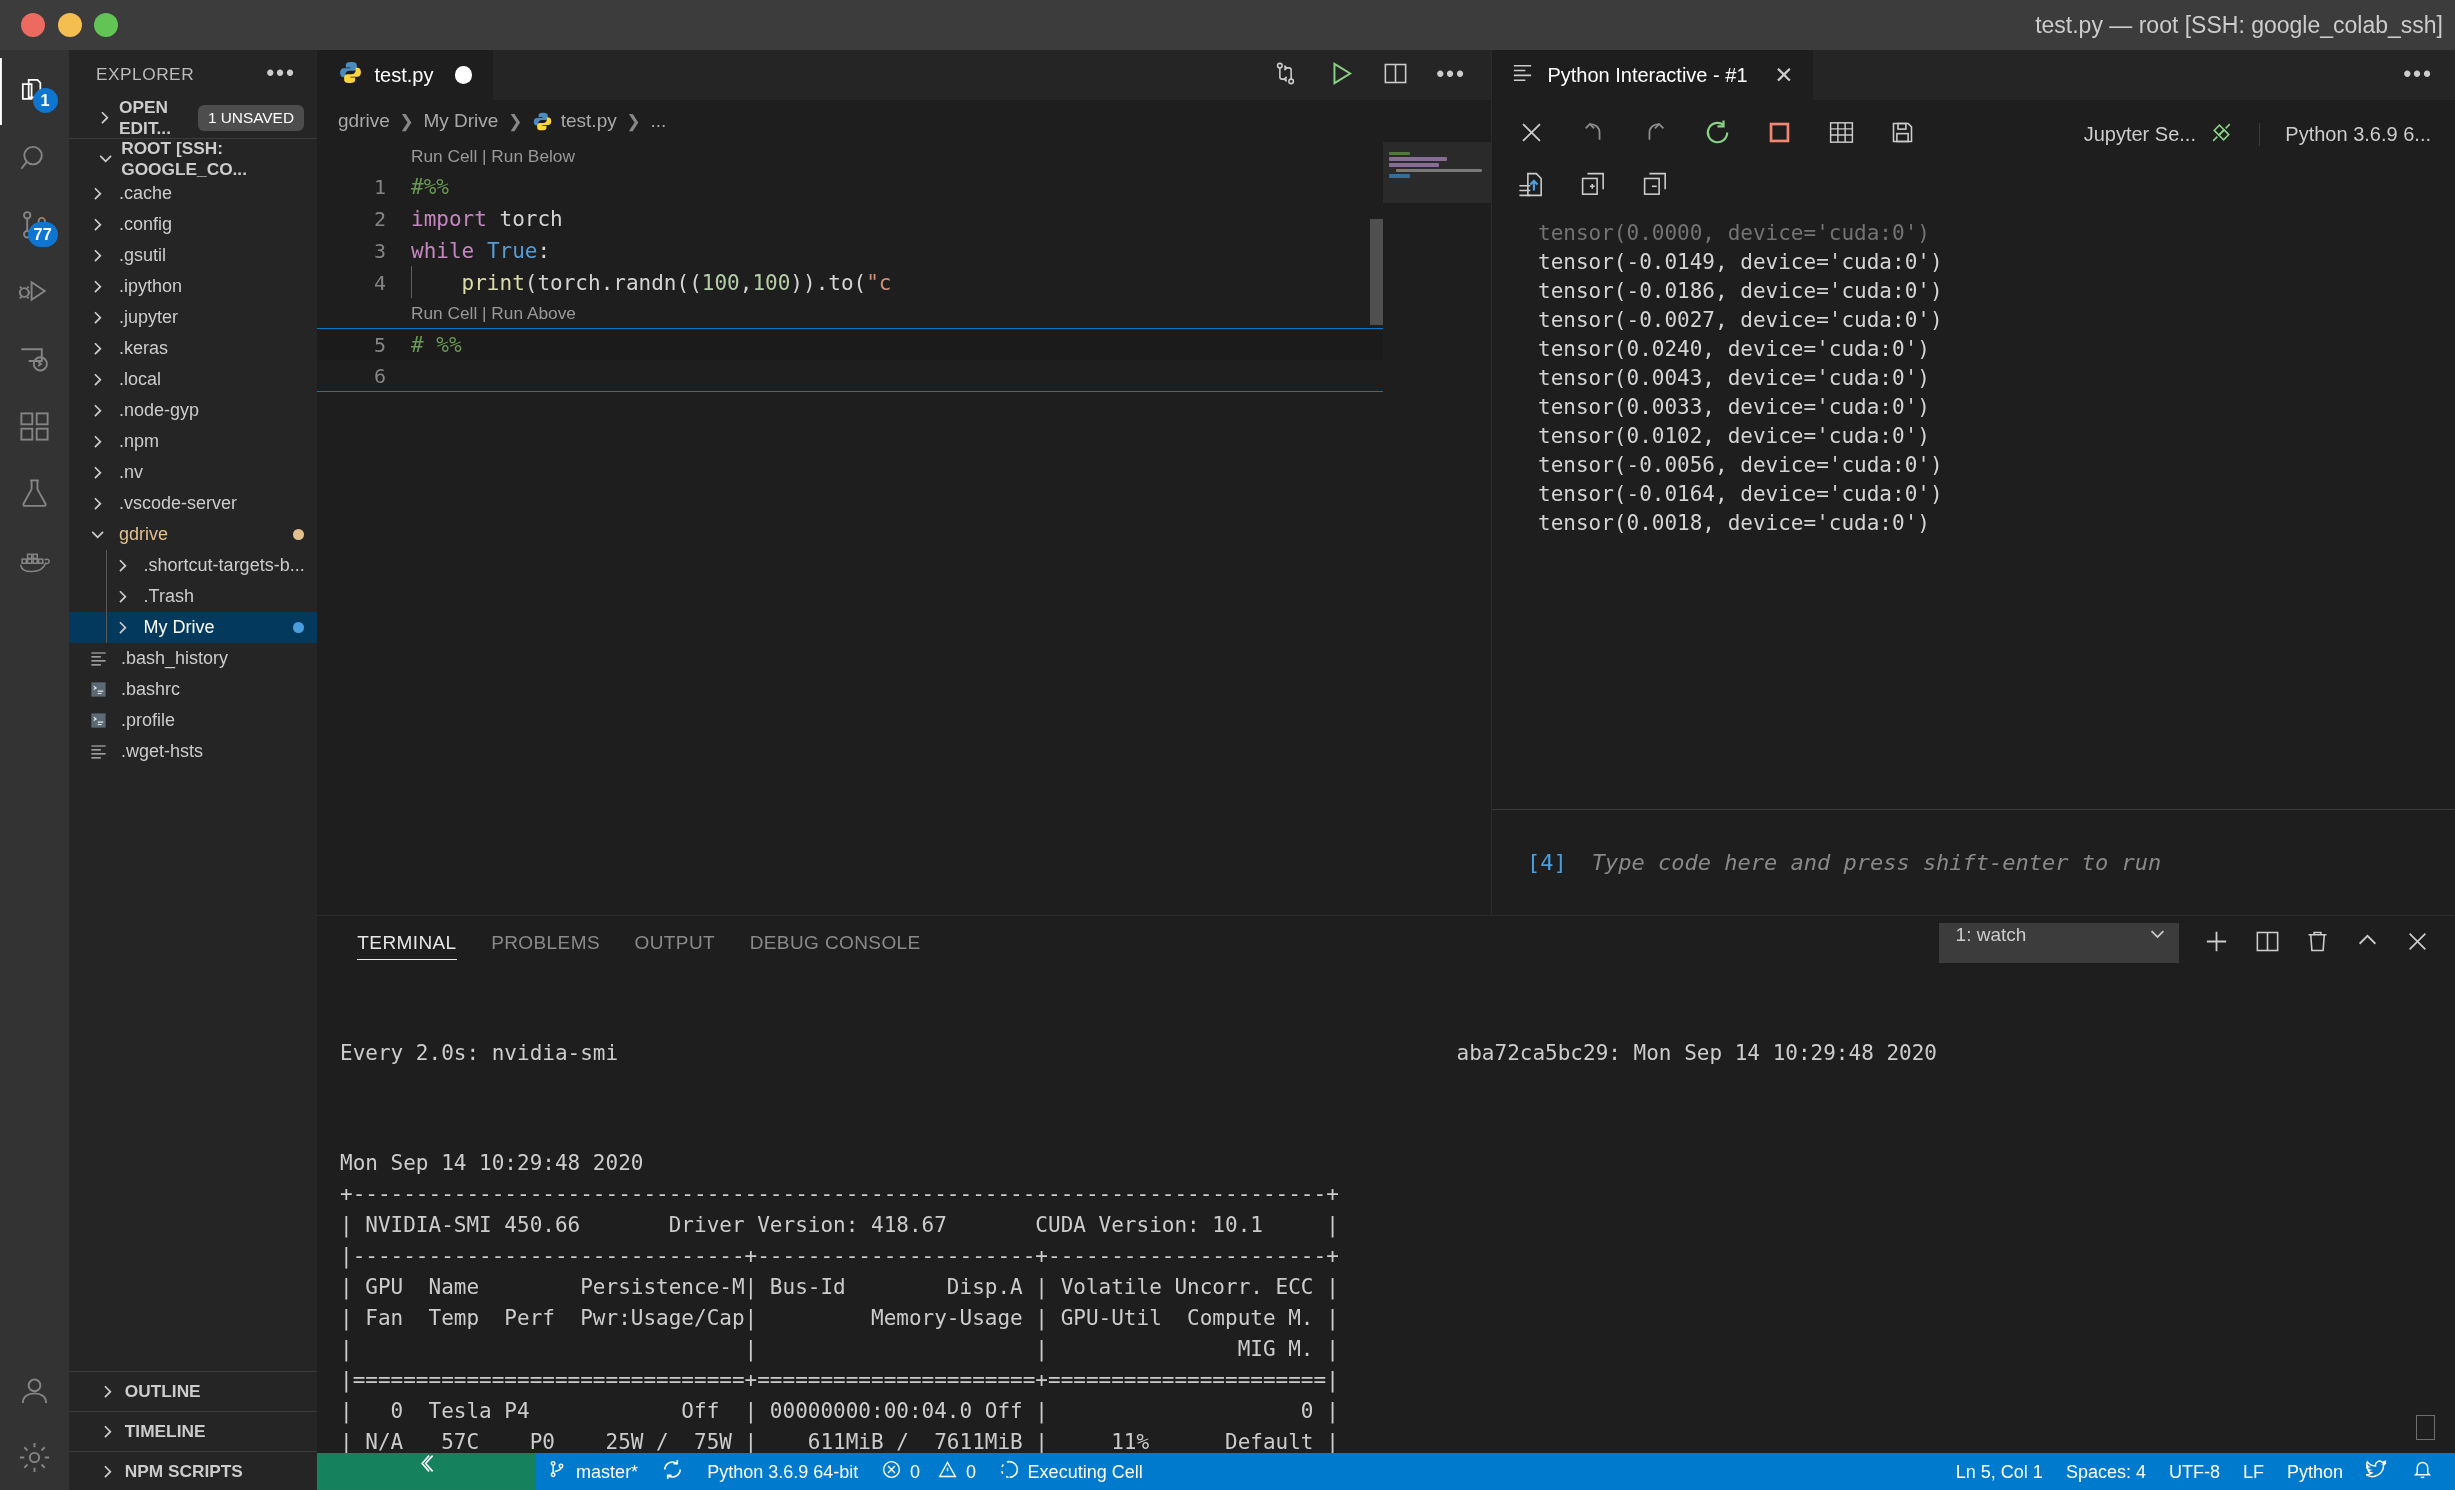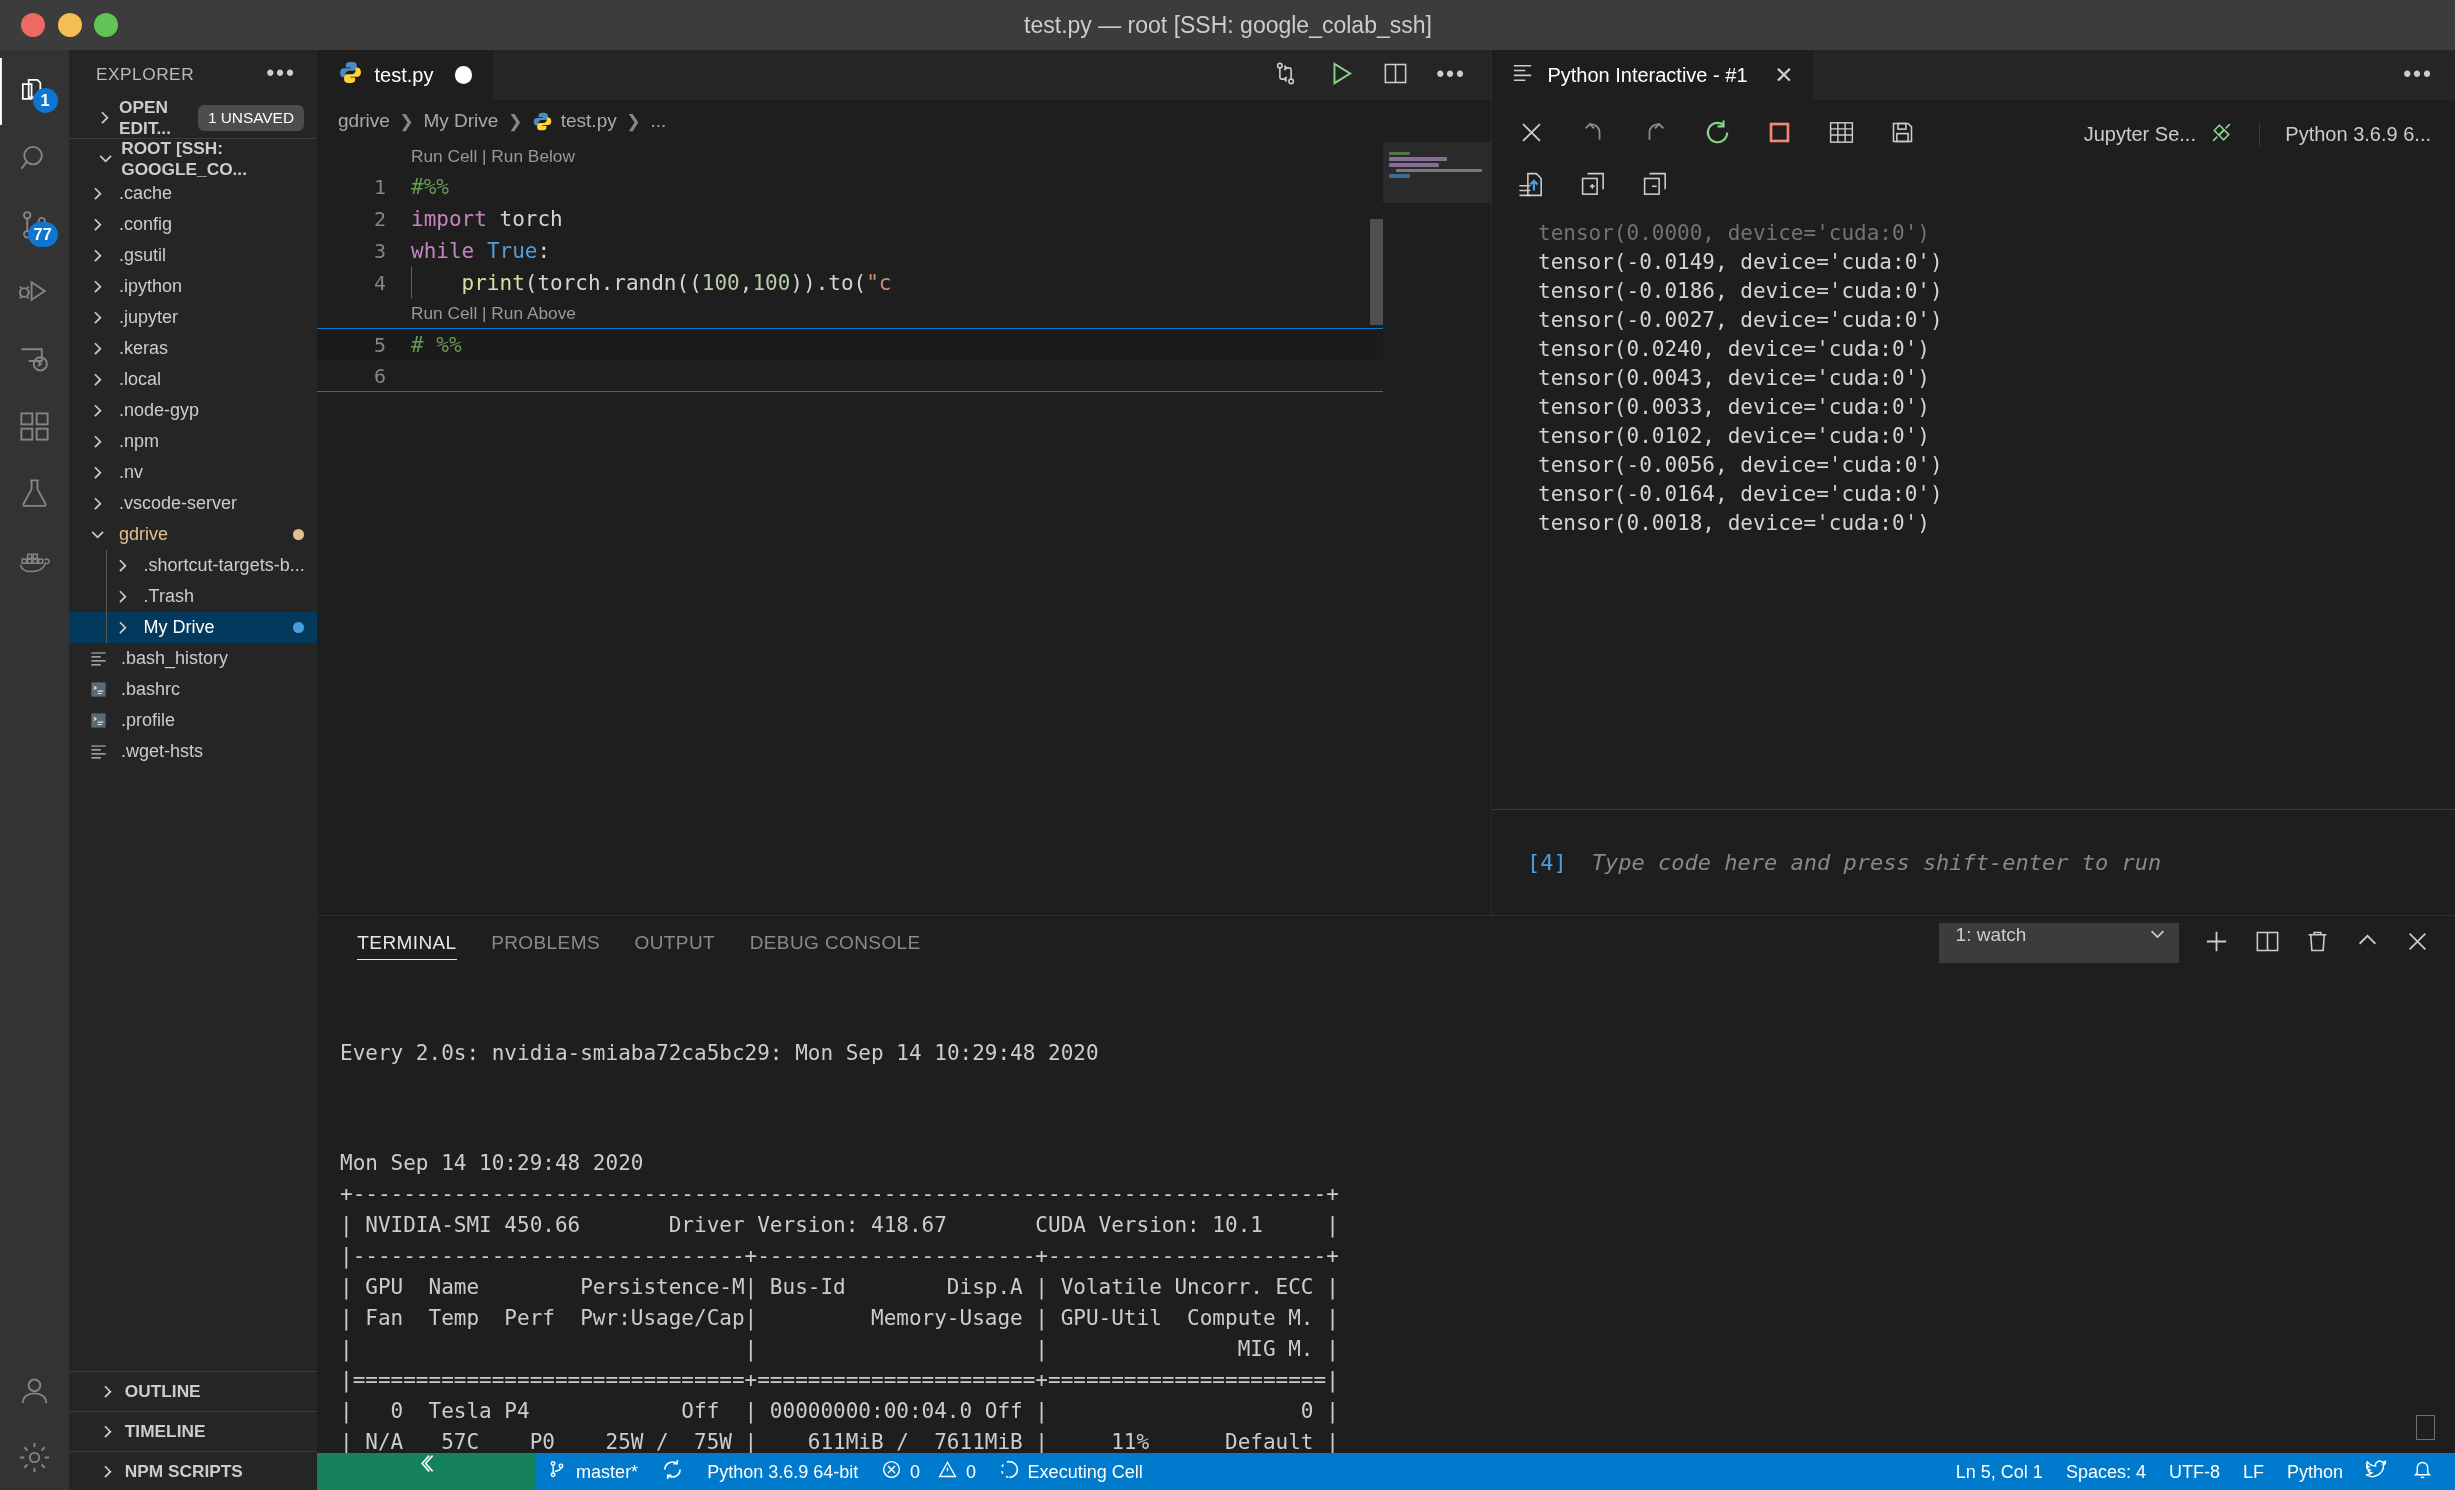--- a/index.html
+++ b/index.html
@@ -16,21 +16,21 @@
   .titlebar {
     height: 50px; background: #3c3c3c; flex: 0 0 50px;
     display: flex; align-items: center; position: relative;
   }
   .traffic { display: flex; gap: 12.5px; padding-left: 21px; }
   .light { width: 24px; height: 24px; border-radius: 50%; }
   .light.red { background: #ec6a5f; }
   .light.yellow { background: #f4bf50; }
   .light.green { background: #61c454; }
   .title-text {
-    position: absolute; left: 0; right: 0; text-align: center;
+    position: absolute; left: 0; right: 13px; text-align: right;
     color: #cccccc; font-size: 23px; pointer-events: none;
   }
 
   
   .bodyrow { flex: 1; display: flex; min-height: 0; }
 
   
   .activitybar {
     width: 69px; background: #333333; flex: 0 0 69px;
     display: flex; flex-direction: column; align-items: center;
@@ -176,21 +176,21 @@
   .term-select {
     width: 240px; height: 40px; background: #3c3c3c; color: #cccccc; font-size: 19px;
     display: flex; align-items: flex-start; justify-content: space-between; padding: 0 11.5px 0 15.4px;
     border: 1px solid #3c3c3c;
   }
   .term-body {
     flex: 1; overflow: hidden; padding: 5.8px 0 0 23px;
     font-family: "DejaVu Sans Mono", monospace; font-size: 21px; color: #cccccc;
     line-height: 31px; white-space: pre; position: relative;
   }
-  .term-head-row { display: flex; padding-right: 519px; }
+  .term-head-row { display: flex; justify-content: space-between; padding-right: 519px; }
 
   
   .statusbar {
     height: 38px; flex: 0 0 38px; background: #007acc; display: flex; align-items: center;
     color: #ffffff; font-size: 18px;
   }
   .sb-remote { background: #16825d; height: 38px; display: flex; align-items: center; gap: 8.6px; padding: 0 13.4px; flex-direction: column; }
   .sb-item { display: flex; align-items: center; gap: 7.7px; padding: 0 11.5px; height: 38px; white-space: nowrap; }
   .sb-right { margin-left: auto; display: flex; align-items: center; }
   svg { fill: none; }

